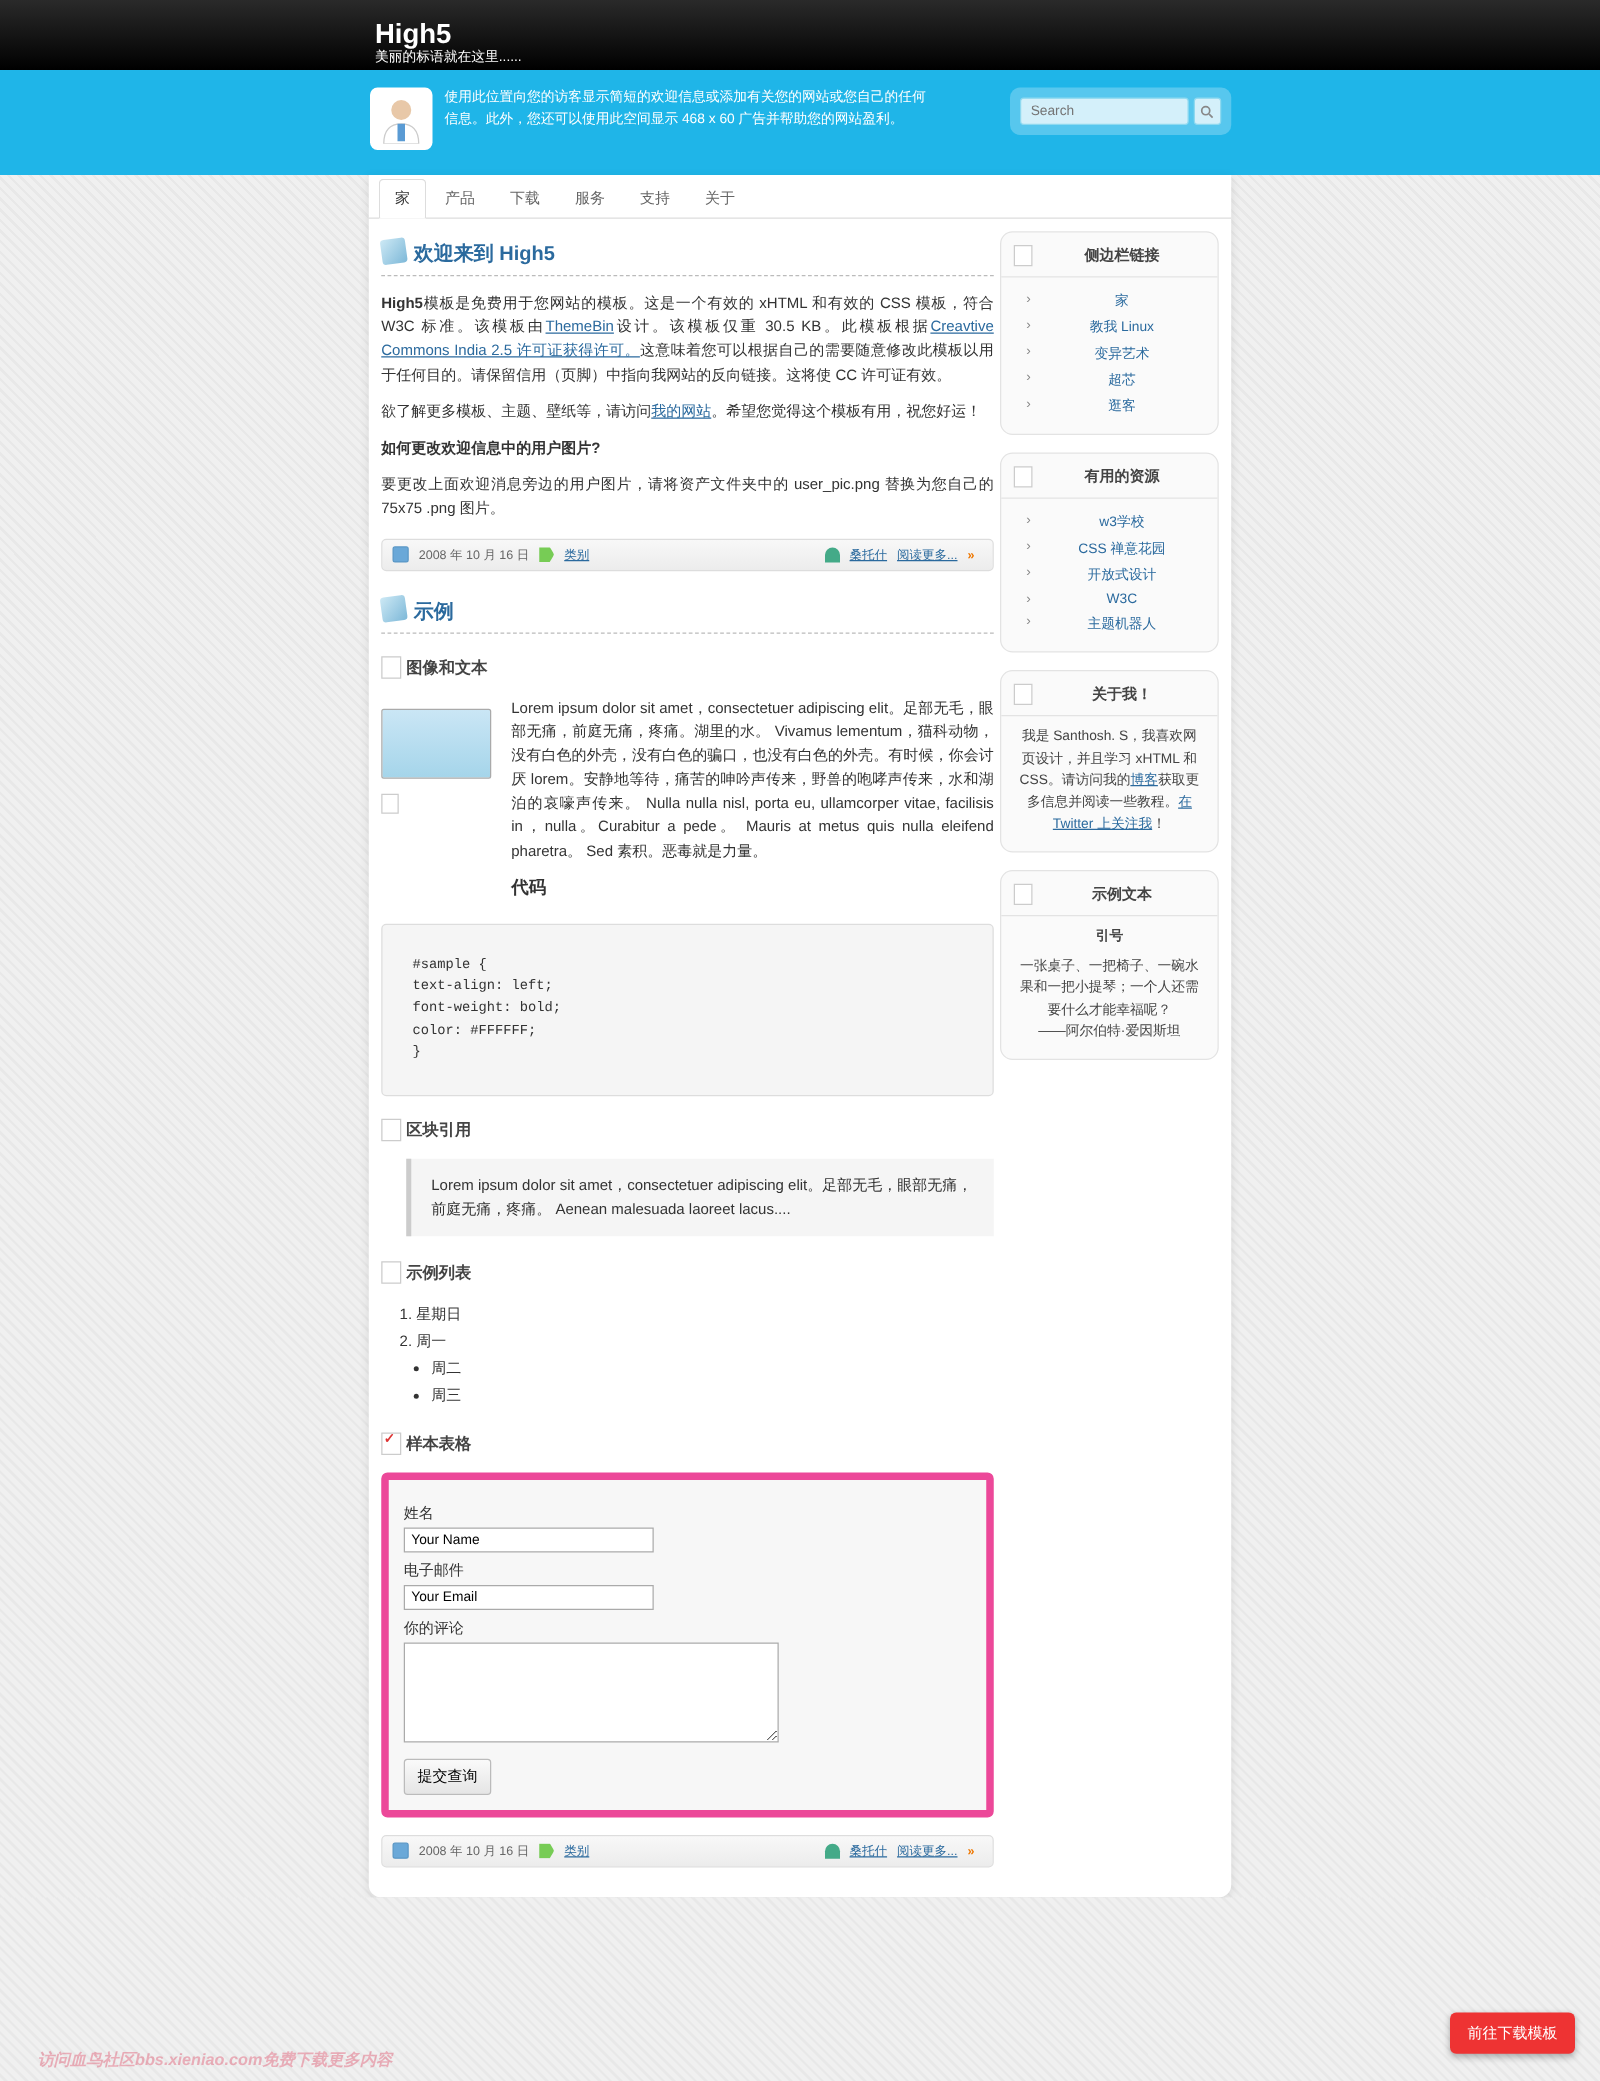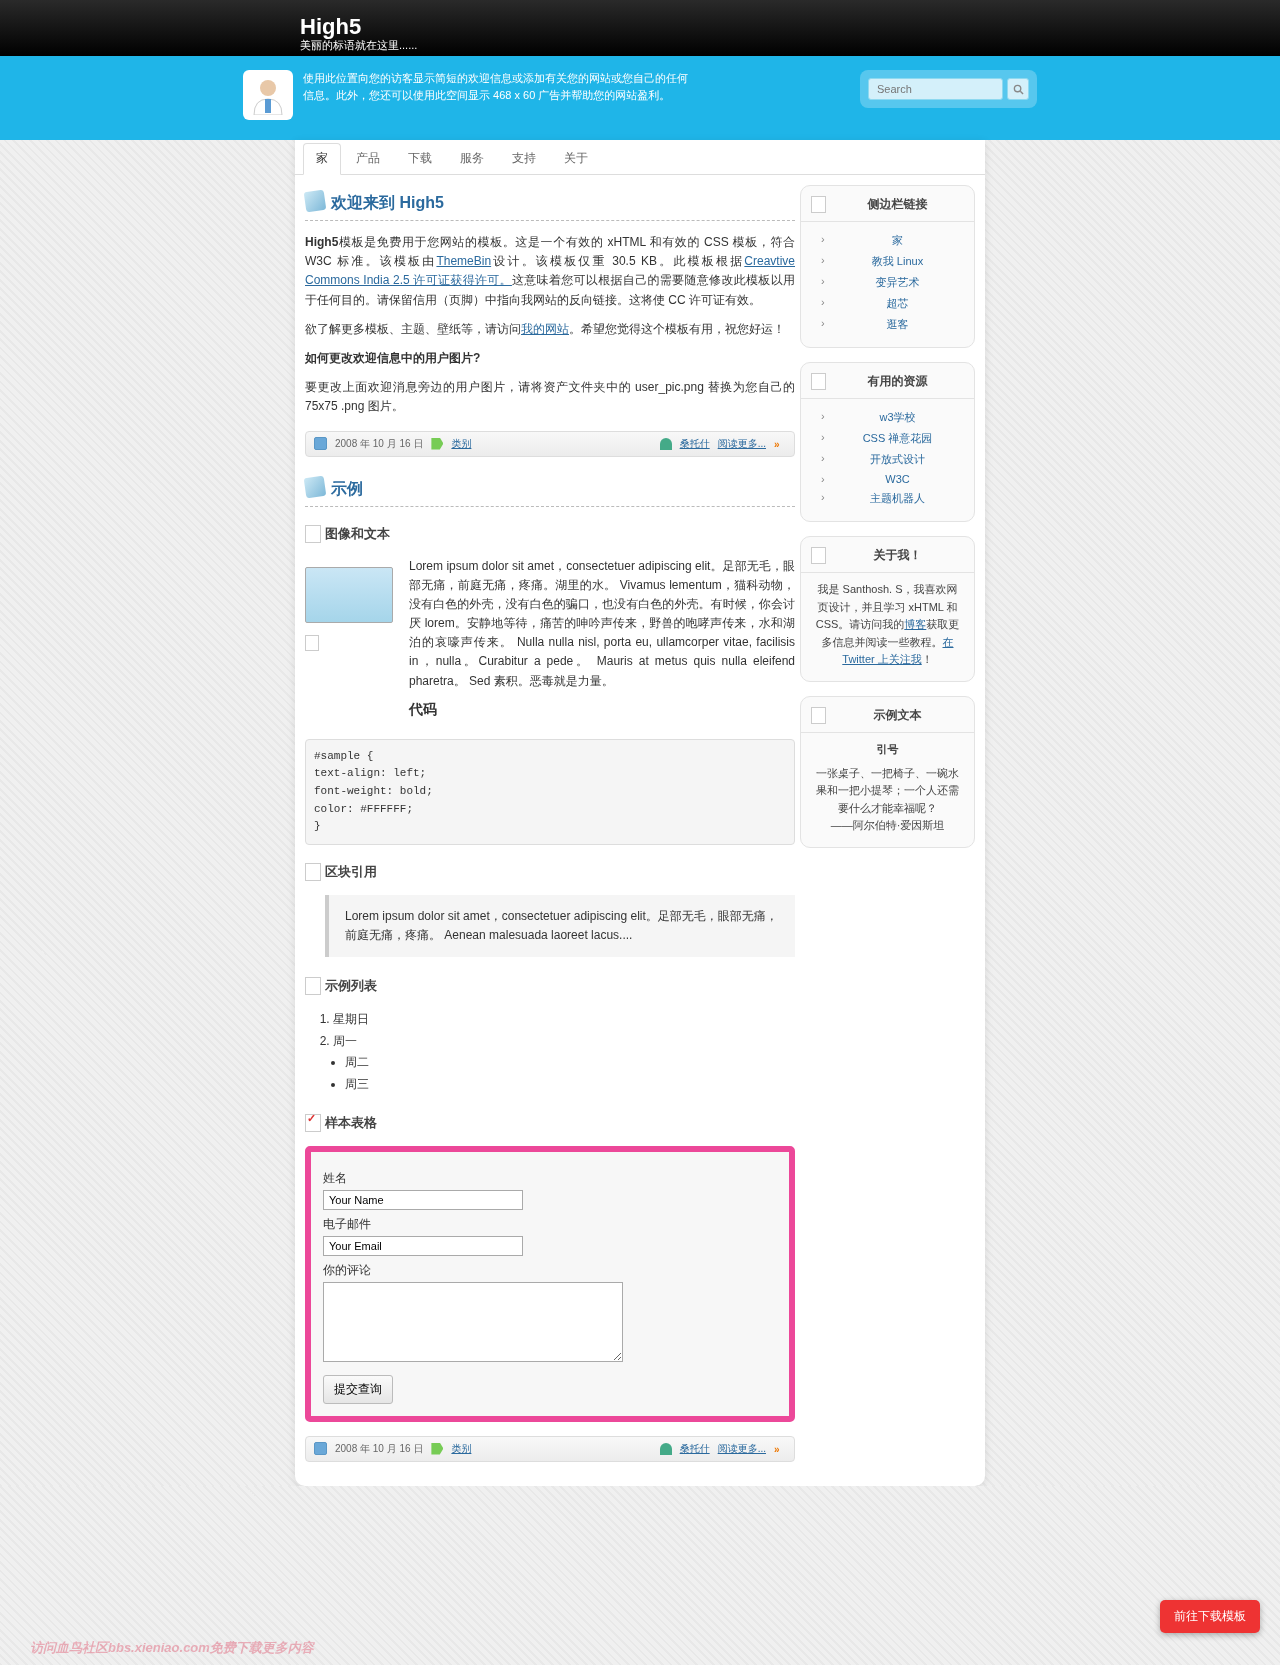--- a/index.html
+++ b/index.html
@@ -2,21 +2,21 @@
 <html><head>
 <meta charset="utf-8">
 <style>
 * { margin: 0; padding: 0; box-sizing: border-box; }
 body { font-family: Verdana, Arial, sans-serif; font-size: 12px; background: #eee; background-image: repeating-linear-gradient(45deg, #e8e8e8 0, #e8e8e8 2px, #f0f0f0 2px, #f0f0f0 6px); color: #333; }
 .top-black { background: linear-gradient(#2a2a2a, #000); height: 56px; }
 .blue-band { background: #1fb5e8; padding: 0 0 20px 0; }
 .header-inner { width: 690px; margin: 0 auto; position: relative; padding-top: 0; }
 .site-title { color: #fff; font-size: 22px; font-weight: bold; position: absolute; top: -42px; left: 5px; }
 .site-tagline { color: #fff; font-size: 11px; position: absolute; top: -18px; left: 5px; }
-.blue-row { width: 794px; margin: 0 auto; display: flex; justify-content: space-between; align-items: flex-start; padding-top: 14px; }
+.blue-row { width: 689px; margin: 0 auto; display: flex; justify-content: space-between; align-items: flex-start; padding-top: 14px; }
 .welcome-box { display: flex; background: transparent; }
 .user-pic { width: 50px; height: 50px; background: #fff; border-radius: 6px; margin-right: 10px; flex-shrink: 0; display: flex; align-items: center; justify-content: center; }
 .user-pic svg { width: 40px; height: 40px; }
 .welcome-text { color: #fff; font-size: 11px; line-height: 1.5; max-width: 390px; }
 .search-box { background: rgba(255,255,255,0.25); border-radius: 8px; padding: 8px; display: flex; align-items: center; }
 .search-input { border: 1px solid #8ed9f0; background: #d4f0fa; padding: 4px 8px; width: 135px; font-size: 11px; color: #888; border-radius: 3px; }
 .search-btn { background: #d4f0fa; border: 1px solid #8ed9f0; width: 22px; height: 22px; margin-left: 4px; border-radius: 3px; cursor: pointer; display: flex; align-items: center; justify-content: center; }
 .container { width: 690px; margin: 0 auto; background: #fff; border-radius: 0 0 10px 10px; box-shadow: 0 2px 8px rgba(0,0,0,0.1); position: relative; }
 .nav { padding: 3px 8px 0 8px; display: flex; gap: 2px; border-bottom: 1px solid #ddd; }
 .nav-item { padding: 6px 12px; font-size: 12px; color: #666; cursor: pointer; border: 1px solid transparent; }
@@ -37,38 +37,38 @@
 .icon-cal { width: 13px; height: 13px; background: #6aa8d8; border: 1px solid #5a97c6; display: inline-block; border-radius: 2px; }
 .icon-tag { width: 12px; height: 12px; background: #7c5; display: inline-block; clip-path: polygon(0 0, 70% 0, 100% 50%, 70% 100%, 0 100%); }
 .icon-user { width: 12px; height: 12px; background: #4a8; border-radius: 50% 50% 0 0; display: inline-block; }
 .icon-arrow { width: 12px; height: 10px; display: inline-block; }
 .icon-arrow::before { content: "»"; color: #e70; font-weight: bold; }
 .img-txt { display: flex; gap: 14px; margin-bottom: 12px; }
 .sample-img { width: 90px; flex-shrink: 0; }
 .sample-img .screen { width: 88px; height: 56px; background: linear-gradient(#cae6f5, #a5d5ea); border: 1px solid #aaa; border-radius: 2px; margin-top: 10px; }
 .sample-img .doc { width: 14px; height: 16px; background: #fff; border: 1px solid #ccc; margin-top: 12px; }
 h3.codetitle { font-size: 14px; font-weight: bold; margin: 8px 0; }
-pre.code { background: #f5f5f5; border: 1px solid #ddd; border-radius: 4px; padding: 8px; font-family: "Courier New", monospace; font-size: 11px; line-height: 1.6; margin-bottom: 12px; white-space: pre; }
+pre.code { background: #f5f5f5; border: 1px solid #ddd; border-radius: 4px; padding: 24px; font-family: "Courier New", monospace; font-size: 11px; line-height: 1.6; margin-bottom: 12px; white-space: pre; }
 blockquote { background: #f5f5f5; border-left: 4px solid #ccc; padding: 12px 16px; margin: 8px 0 14px 20px; font-size: 12px; line-height: 1.6; }
 .content ol { margin-left: 28px; font-size: 12px; line-height: 1.8; }
 .content ul.sub { margin-left: 40px; list-style: disc; font-size: 12px; line-height: 1.8; margin-bottom: 10px; }
 .form-box { background: #f7f7f7; border: 6px solid #ec4899; border-radius: 5px; padding: 12px; margin-top: 8px; }
 .form-box label { display: block; font-size: 12px; margin: 6px 0 3px 0; color: #333; }
 .form-box input[type=text] { width: 200px; padding: 3px 5px; border: 1px solid #aaa; font-size: 11px; }
 .form-box textarea { width: 300px; height: 80px; padding: 3px 5px; border: 1px solid #aaa; font-size: 11px; }
 .form-box .submit { margin-top: 10px; padding: 5px 10px; background: linear-gradient(#fafafa,#e5e5e5); border: 1px solid #bbb; font-size: 12px; cursor: pointer; border-radius: 3px; }
 .side-box { background: #fafafa; border: 1px solid #e3e3e3; border-radius: 10px; padding: 0 0 12px 0; margin-bottom: 14px; }
 .side-title { font-size: 12px; font-weight: bold; color: #444; padding: 10px 10px 8px 30px; border-bottom: 1px solid #e3e3e3; margin-bottom: 8px; position: relative; }
 .side-title::before { content: ""; position: absolute; left: 10px; top: 10px; width: 13px; height: 15px; background: #fff; border: 1px solid #ccc; }
 .side-box ul { list-style: none; padding: 0 10px 0 20px; }
 .side-box ul li { font-size: 11px; color: #2b6a9e; padding: 3px 0 3px 10px; position: relative; cursor: pointer; }
 .side-box ul li::before { content: "›"; position: absolute; left: 0; color: #888; }
 .side-box p { font-size: 11px; padding: 0 12px; line-height: 1.6; color: #444; }
 .side-box a { color: #2b6a9e; text-decoration: underline; }
-.footer-btn { position: fixed; bottom: 32px; right: 20px; background: #e33; color: #fff; padding: 8px 14px; border-radius: 5px; font-size: 12px; cursor: pointer; box-shadow: 0 2px 6px rgba(0,0,0,0.3); }
+.footer-btn { position: fixed; bottom: 22px; right: 20px; background: #e33; color: #fff; padding: 8px 14px; border-radius: 5px; font-size: 12px; cursor: pointer; box-shadow: 0 2px 6px rgba(0,0,0,0.3); }
 .watermark { position: fixed; bottom: 8px; left: 30px; font-size: 13px; font-style: italic; font-weight: bold; color: rgba(220,50,80,0.35); pointer-events: none; }
 </style>
 </head>
 <body>
 
 <div class="top-black"></div>
 <div class="blue-band">
   <div class="header-inner">
     <div class="site-title">High5</div>
     <div class="site-tagline">美丽的标语就在这里......</div>

